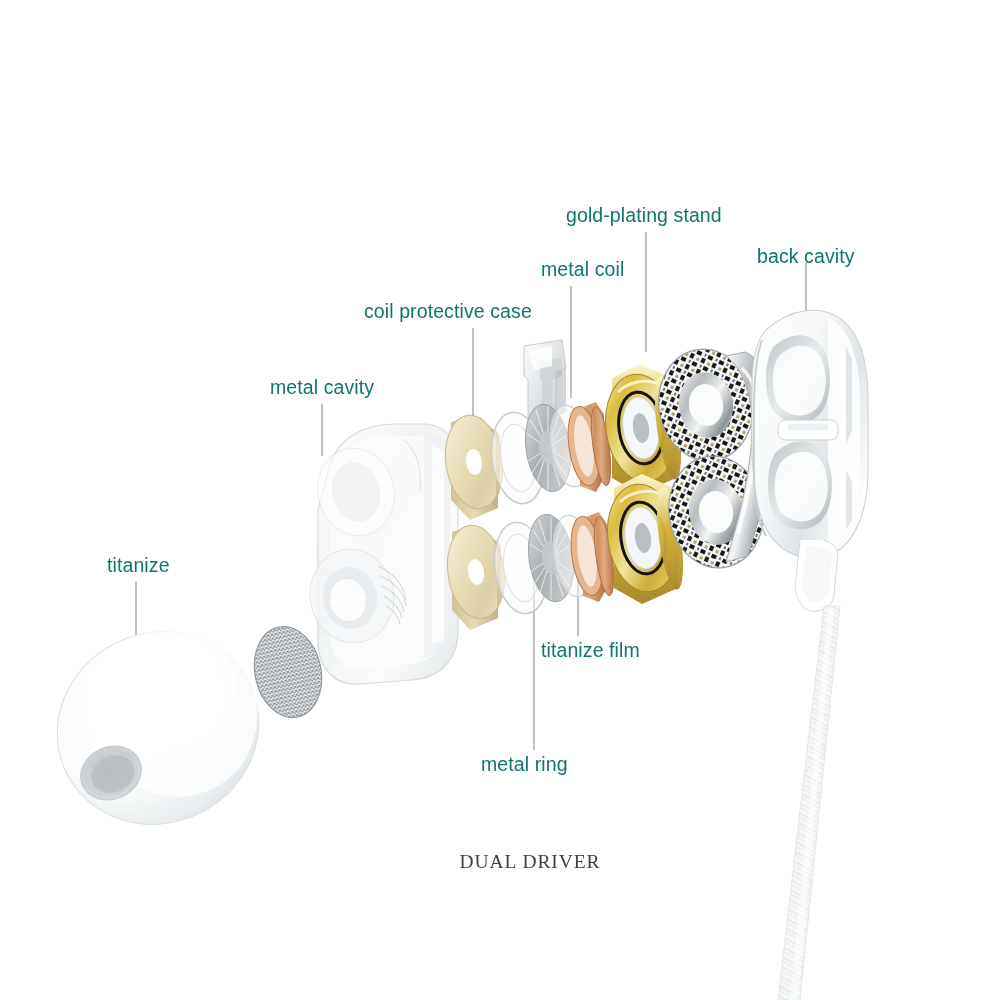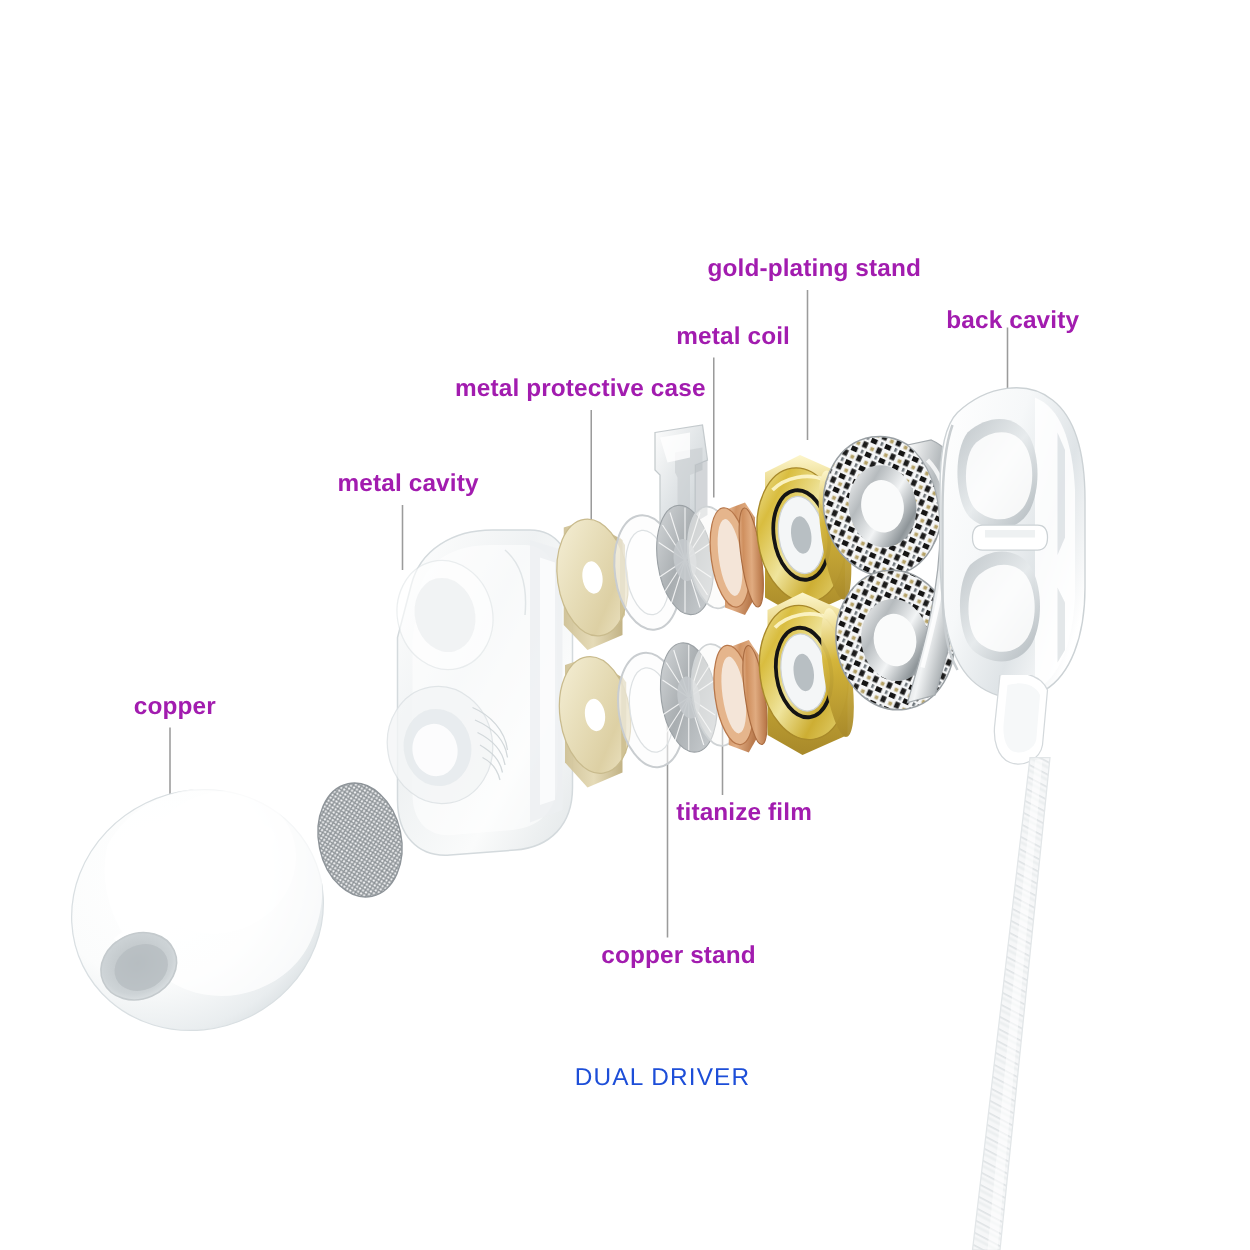--- a/index.html
+++ b/index.html
@@ -19,36 +19,36 @@
     overflow: hidden;
   }
   #art {
     position: absolute;
     left: 0; top: 0;
     width: 1000px;
     height: 1000px;
   }
   .label {
     position: absolute;
-    color: #a21caf;
+    color: #0f766e;
     font-size: 19.5px;
     letter-spacing: .1px;
     white-space: nowrap;
     line-height: 1;
-    font-weight: bold;
   }
   #title-caption {
     position: absolute;
     left: 530px;
     top: 851px;
     transform: translateX(-50%);
     font-size: 19.5px;
-    color: #1d4ed8;
+    color: #404040;
     letter-spacing: .9px;
     white-space: nowrap;
+    font-family: Liberation Serif, serif;
   }
 </style>
 </head>
 <body>
 
 <div id="stage">
 
   <svg id="art" viewBox="0 0 1000 1000" xmlns="http://www.w3.org/2000/svg">
     <defs>
       <radialGradient id="gEartip" cx="42%" cy="30%" r="78%">
@@ -360,31 +360,31 @@
                C798 606 794 592 796 578 Z" fill="#ffffff" stroke="#d4d9dc" stroke-width="1"></path>
       <path d="M806 548 C816 545 828 547 832 556 L829 592 C827 600 817 604 810 601
                C804 598 802 588 803 578 Z" fill="#f6f8f9"></path>
 
       <path d="M824 606 L840 606 L800 1000 L778 1000 Z" fill="url(#pBraid)" stroke="#e2e6e8" stroke-width="1"></path>
       <path d="M828 608 L834 608 L798 1000 L790 1000 Z" fill="#ffffff" opacity=".55"></path>
     </g>
 
   </svg>
 
-  <div class="label" style="left:107px; top:556px;">copper</div>
+  <div class="label" style="left:107px; top:556px;">titanize</div>
 
   <div class="label" style="left:270px; top:378px;">metal cavity</div>
 
-  <div class="label" style="left:364px; top:302px;">metal protective case</div>
+  <div class="label" style="left:364px; top:302px;">coil protective case</div>
 
   <div class="label" style="left:541px; top:260px;">metal coil</div>
 
   <div class="label" style="left:566px; top:206px;">gold-plating stand</div>
 
   <div class="label" style="left:757px; top:247px;">back cavity</div>
 
   <div class="label" style="left:541px; top:641px;text-align:center;">titanize film</div>
 
-  <div class="label" style="left:481px; top:755px;">copper stand</div>
+  <div class="label" style="left:481px; top:755px;">metal ring</div>
 
   <div id="title-caption">DUAL DRIVER</div>
 
 </div>
 
 </body></html>

